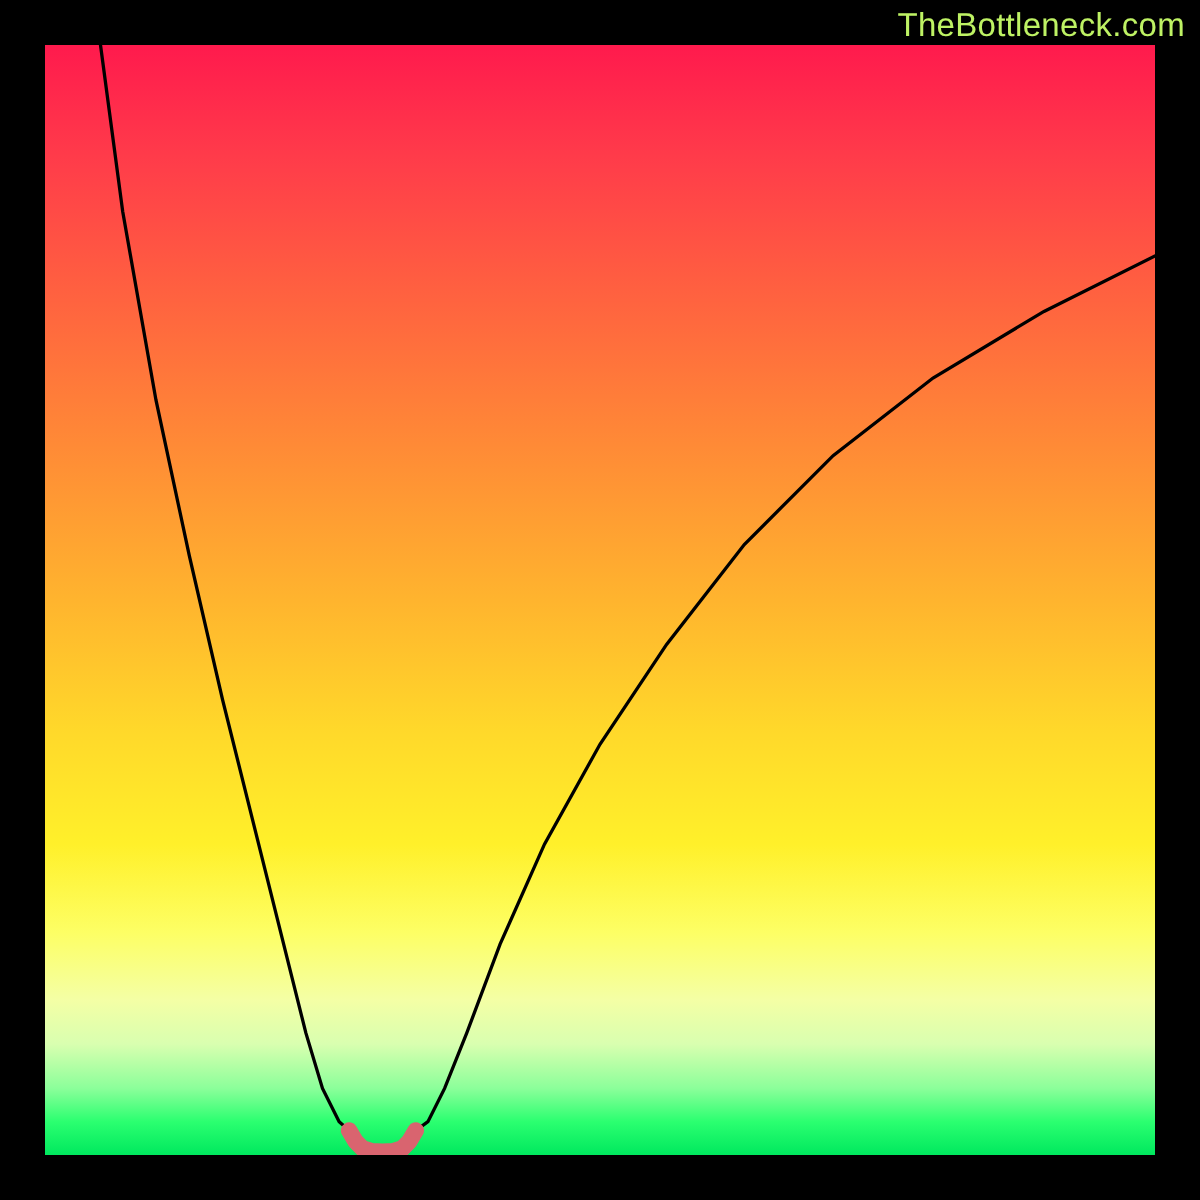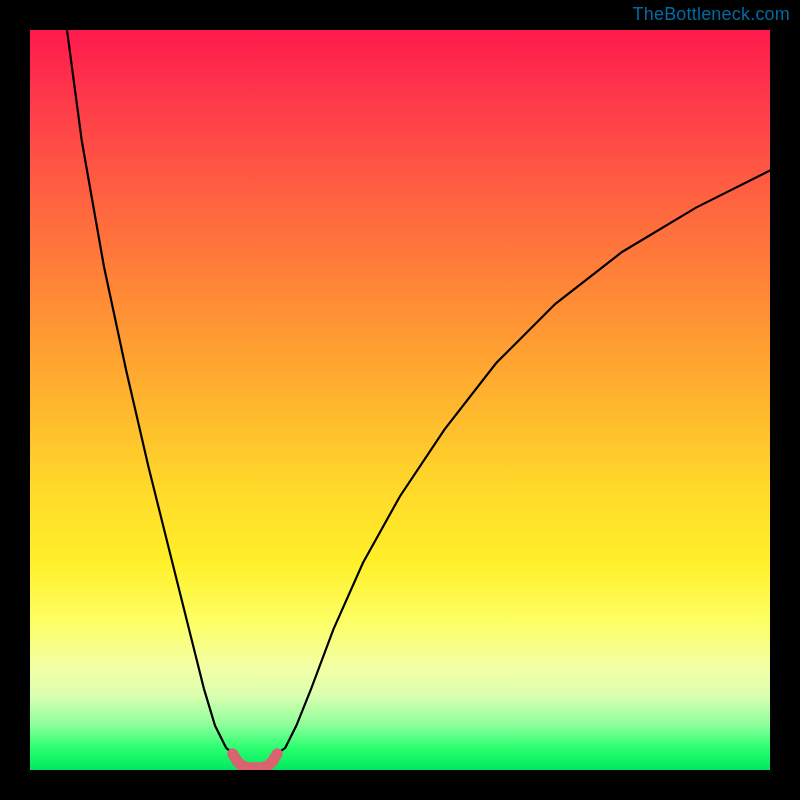--- a/index.html
+++ b/index.html
@@ -37,22 +37,22 @@
       #f4ffa5 86%,
       #d9ffb0 90%,
       #8bff9a 94%,
       #2bff70 97%,
       #00e85e 100%);
   }
   .watermark {
     position: absolute;
     top: 4px;
     right: 10px;
-    color: #0369a1;
-    font-size: 18px;
+    color: #bef264;
+    font-size: 22px;
     letter-spacing: 0.2px;
     user-select: none;
   }
   svg.curve {
     position: absolute;
     left: 0;
     top: 0;
     width: 740px;
     height: 740px;
   }

